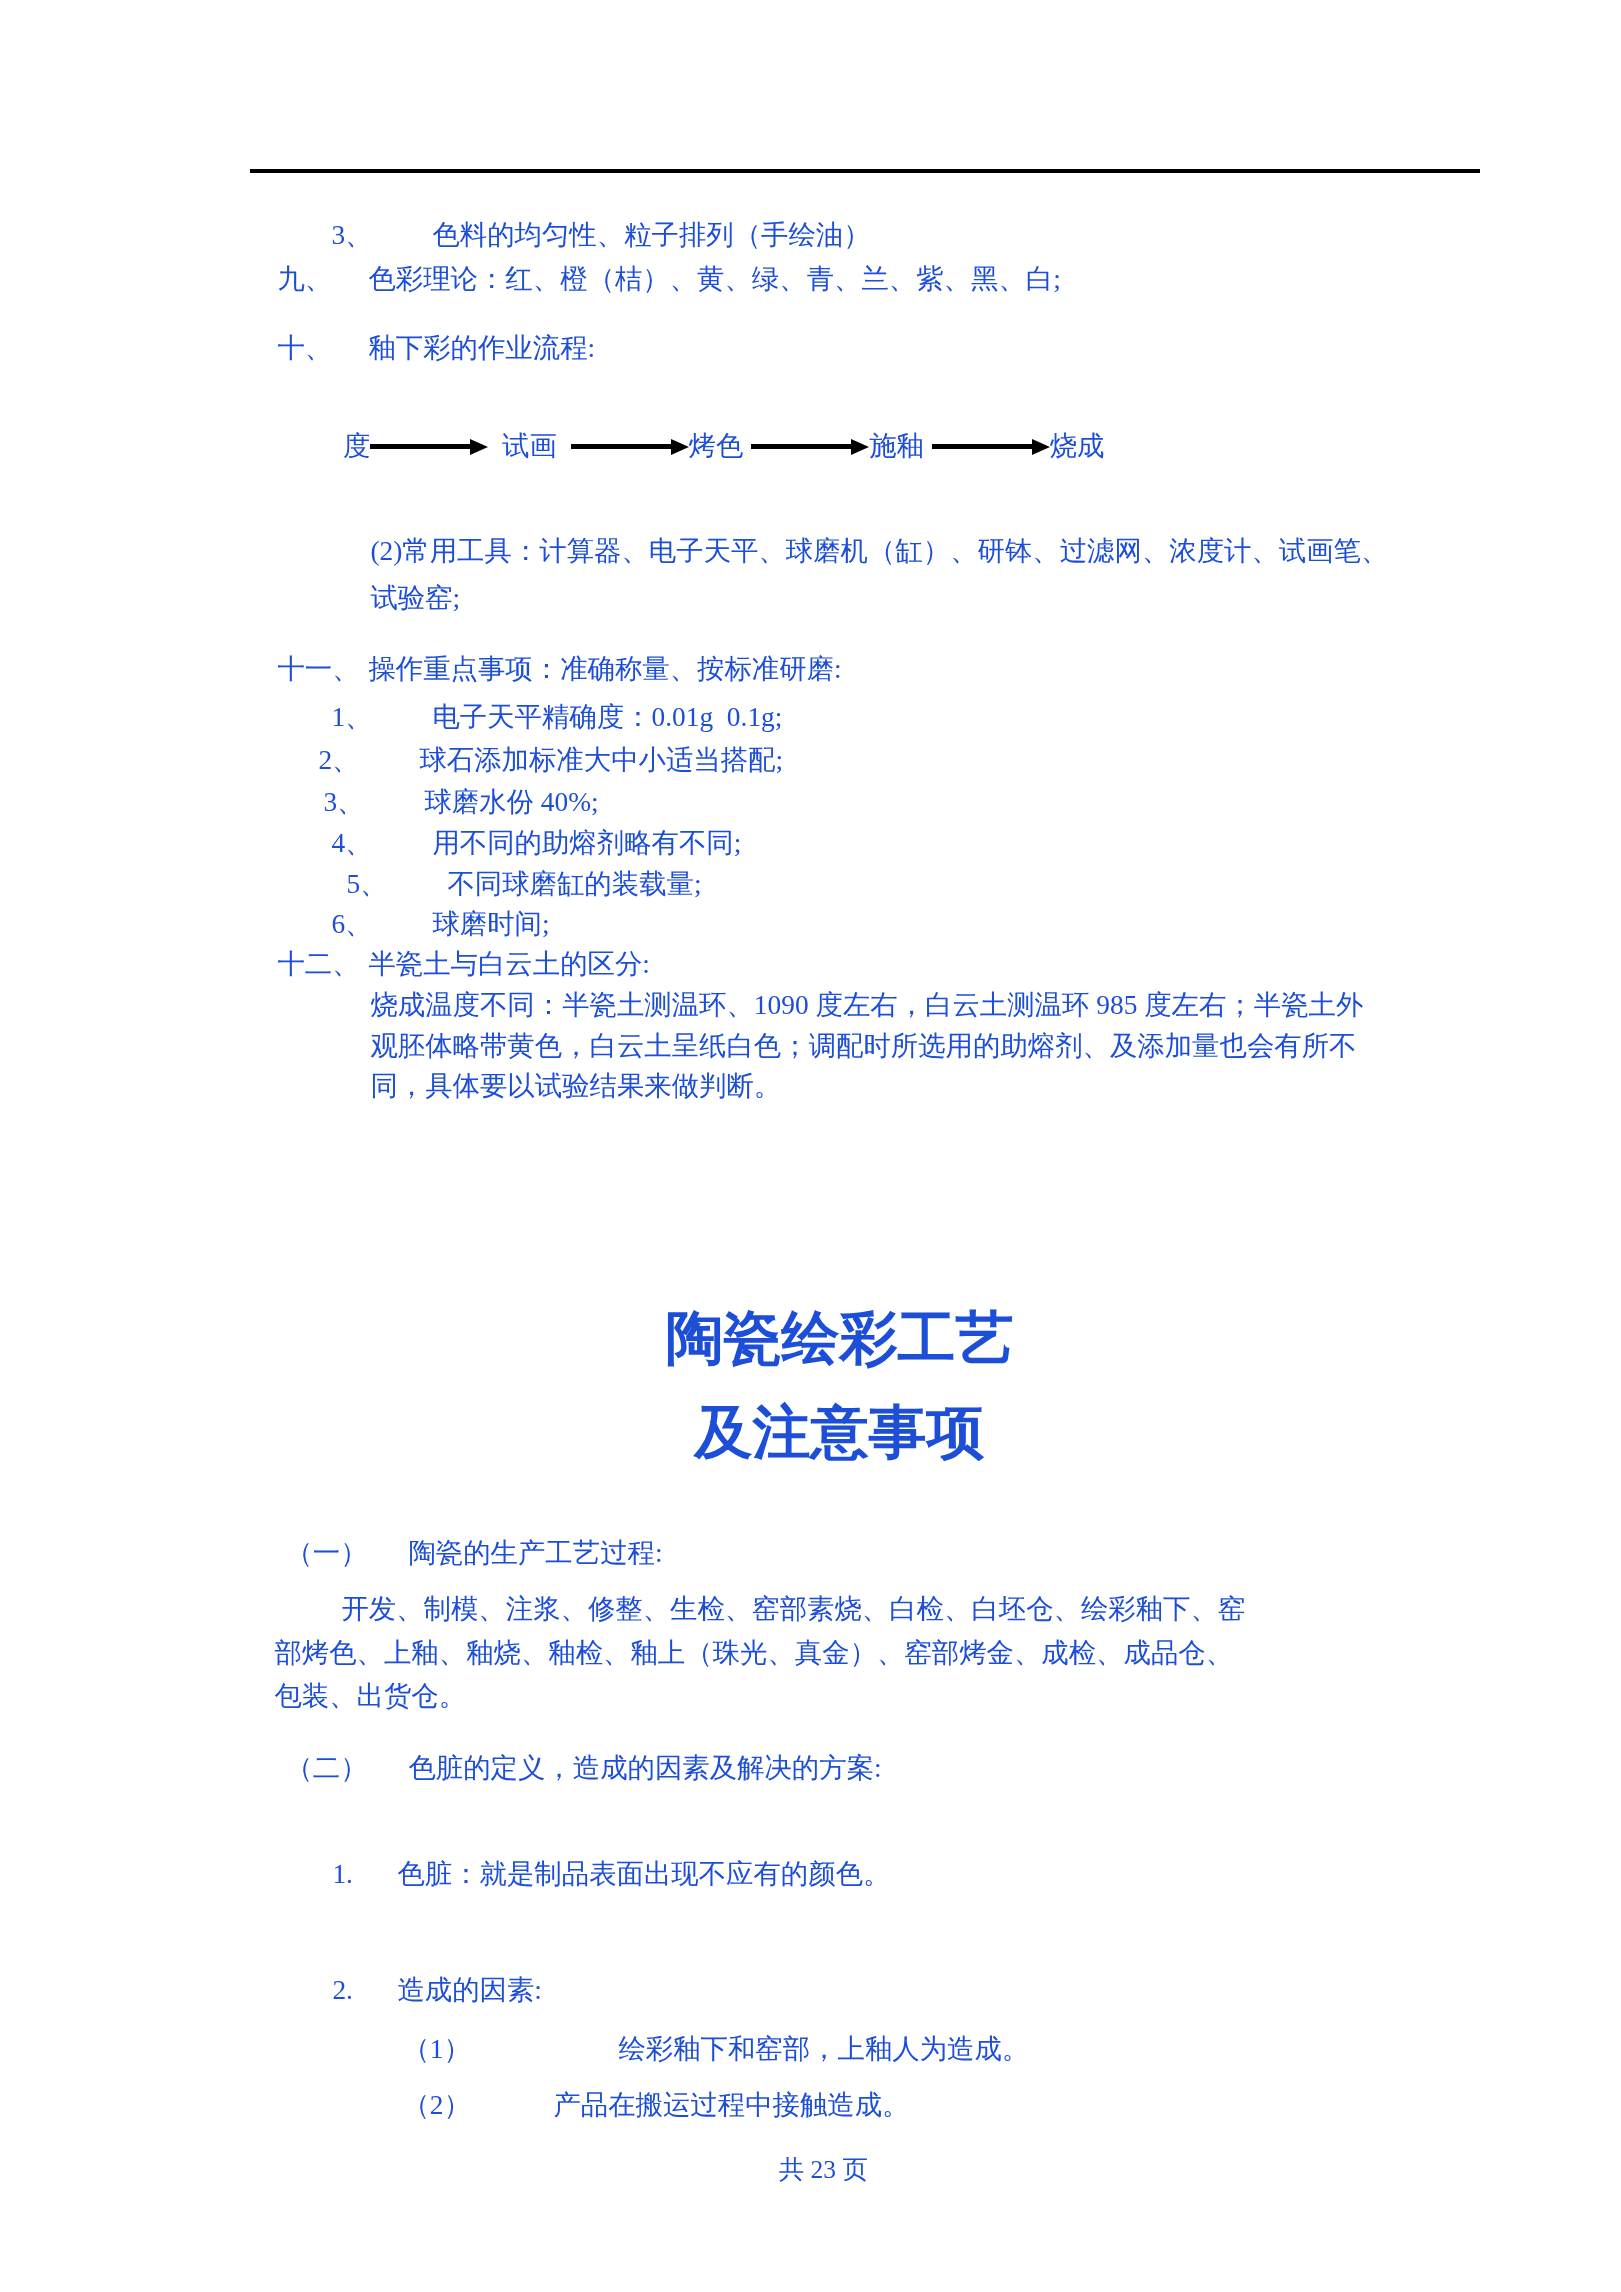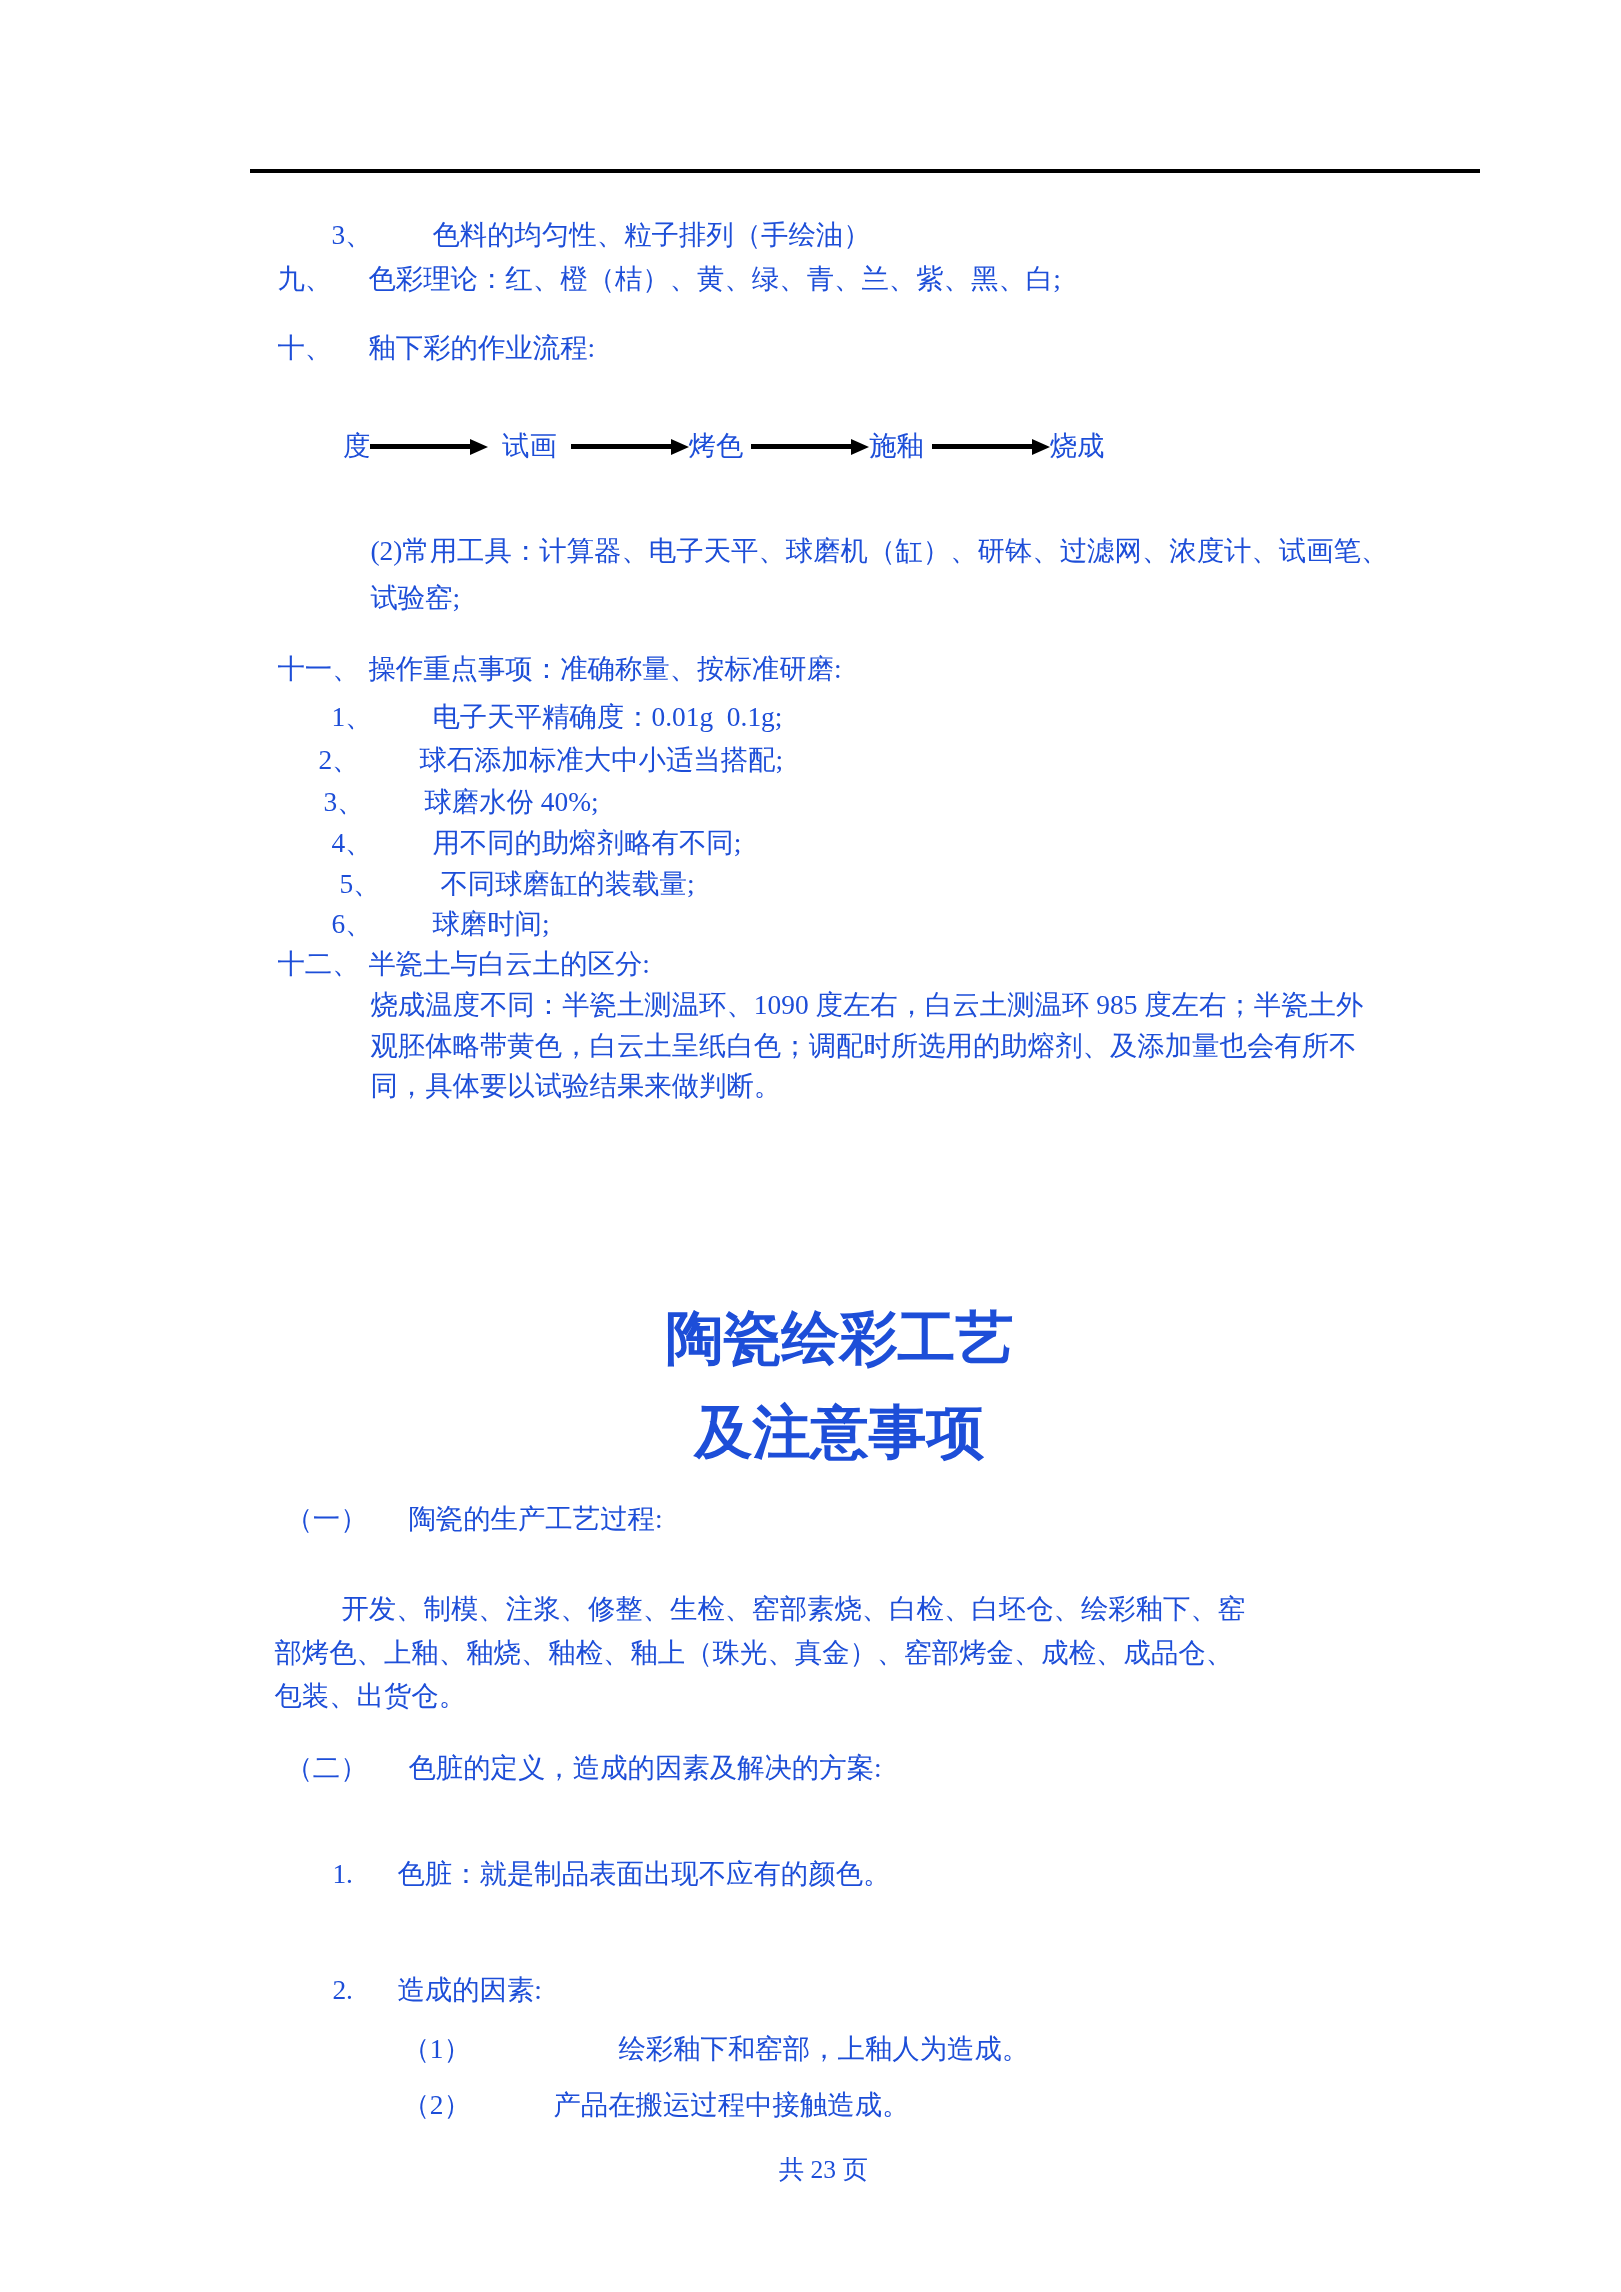--- a/index.html
+++ b/index.html
@@ -80,21 +80,21 @@
   </div>
   <div class="row" style="top:711px;left:291px">
     <span class="n w103">2、</span><span>球石添加标准大中小适当搭配;</span>
   </div>
   <div class="row" style="top:753px;left:296px">
     <span class="n w103">3、</span><span>球磨水份 40%;</span>
   </div>
   <div class="row" style="top:794px;left:304px">
     <span class="n w103">4、</span><span>用不同的助熔剂略有不同;</span>
   </div>
-  <div class="row" style="top:835px;left:312px">
+  <div class="row" style="top:835px;left:319px">
     <span class="n w103">5、</span><span>不同球磨缸的装载量;</span>
   </div>
   <div class="row" style="top:875px;left:304px">
     <span class="n w103">6、</span><span>球磨时间;</span>
   </div>
 
   <div class="row" style="top:915px;left:250px">
     <span class="n w93">十二、</span><span>半瓷土与白云土的区分:</span>
   </div>
   <div class="row" style="top:956px;left:343px">
@@ -107,21 +107,21 @@
     <span>同，具体要以试验结果来做判断。</span>
   </div>
 
   <div class="title" style="top:1247px">
     <span>陶瓷绘彩工艺</span>
   </div>
   <div class="title" style="top:1341px">
     <span>及注意事项</span>
   </div>
 
-  <div class="row" style="top:1470px;left:258px">
+  <div class="row" style="top:1504px;left:258px">
     <span class="n w125">（一）</span><span>陶瓷的生产工艺过程:</span>
   </div>
   <div class="row" style="top:1560px;left:314px">
     <span>开发、制模、注浆、修整、生检、窑部素烧、白检、白坯仓、绘彩釉下、窑</span>
   </div>
   <div class="row" style="top:1604px;left:247px">
     <span>部烤色、上釉、釉烧、釉检、釉上（珠光、真金）、窑部烤金、成检、成品仓、</span>
   </div>
   <div class="row" style="top:1647px;left:247px">
     <span>包装、出货仓。</span>

